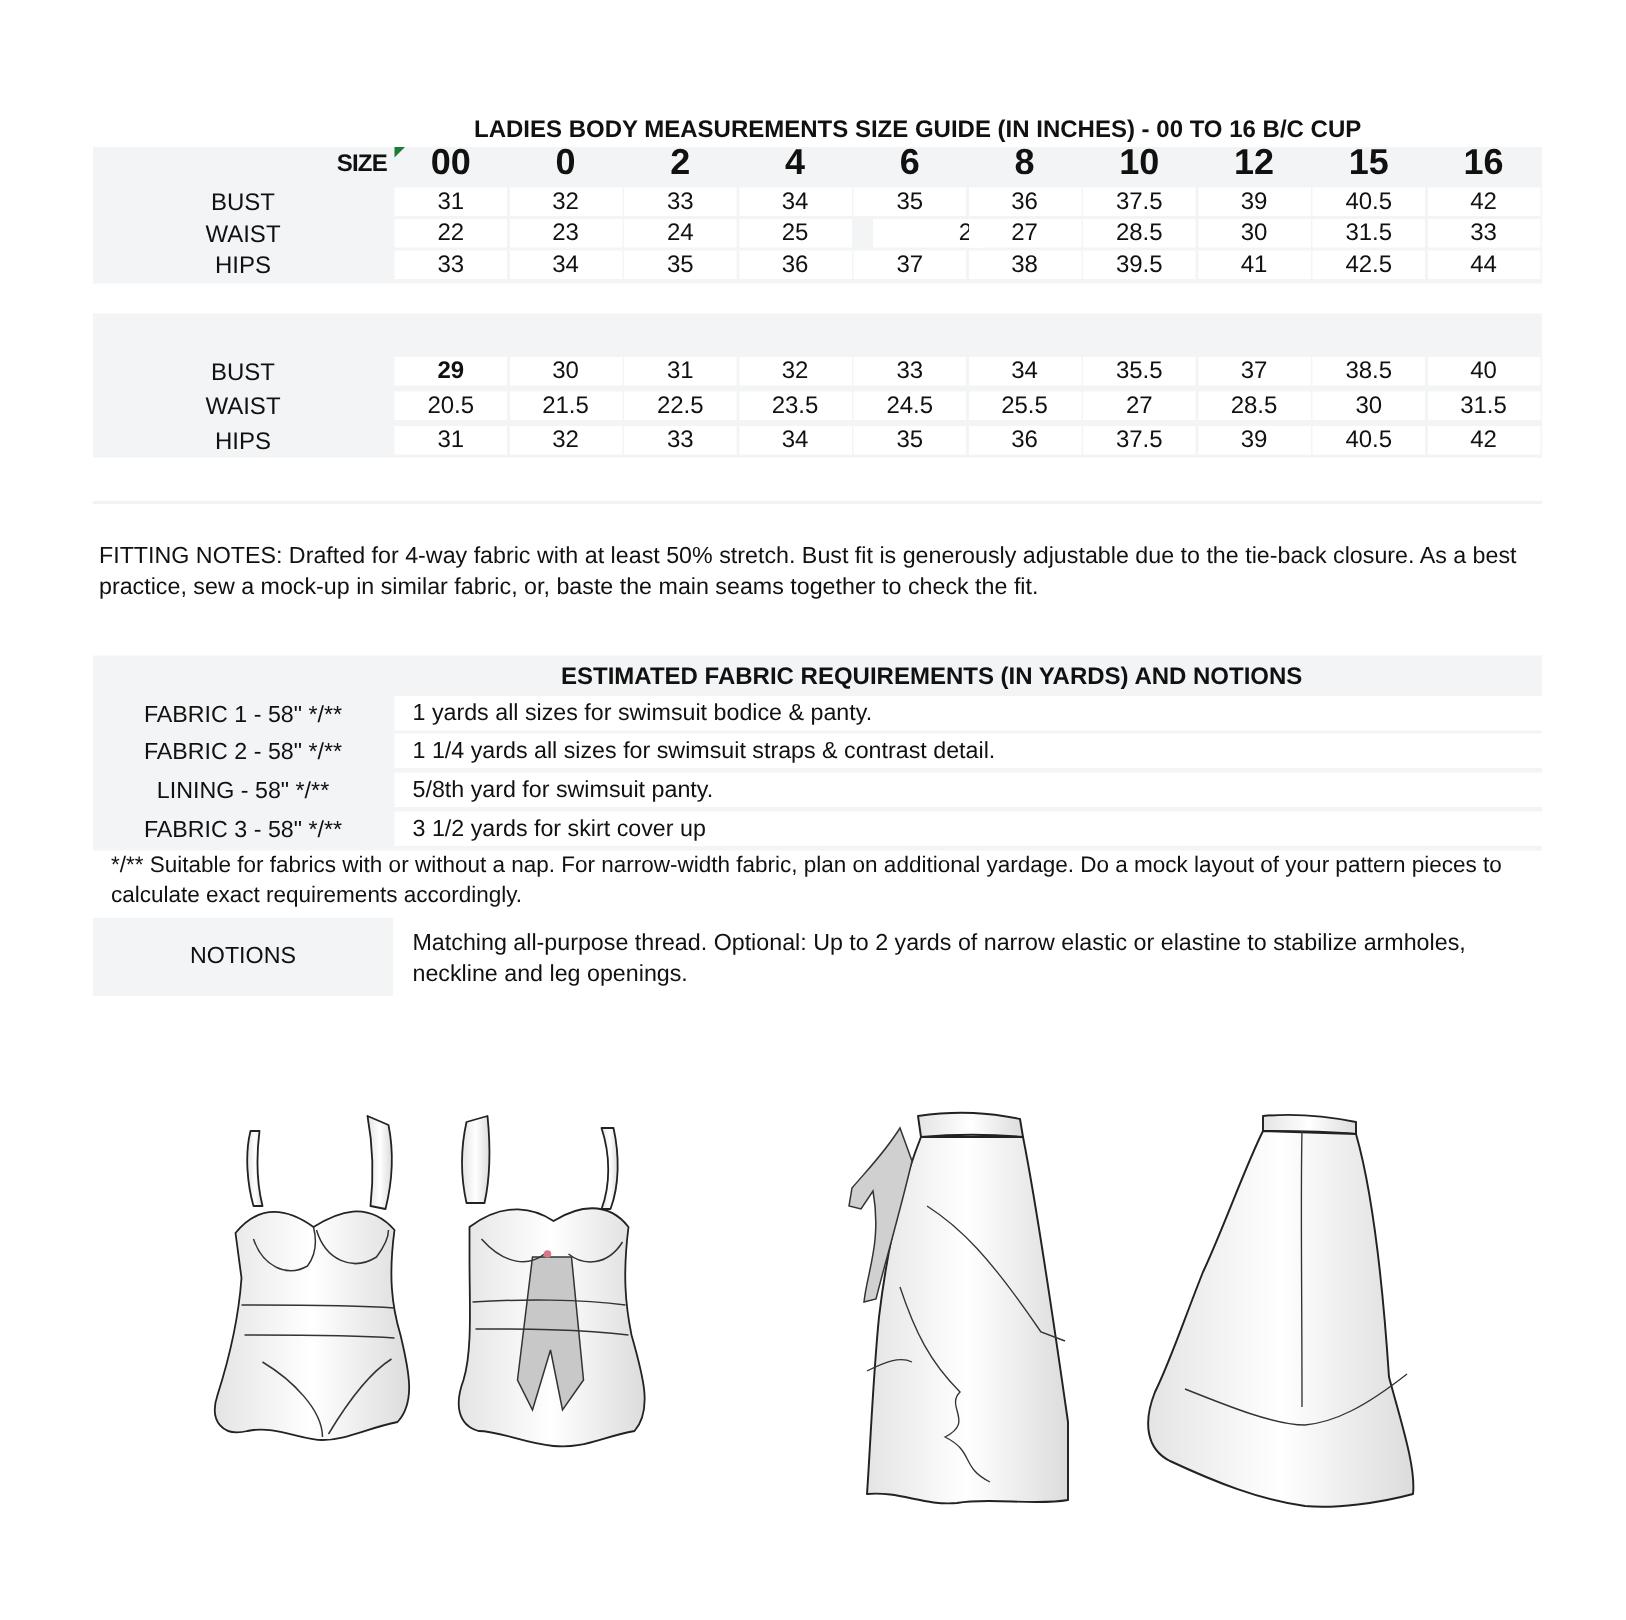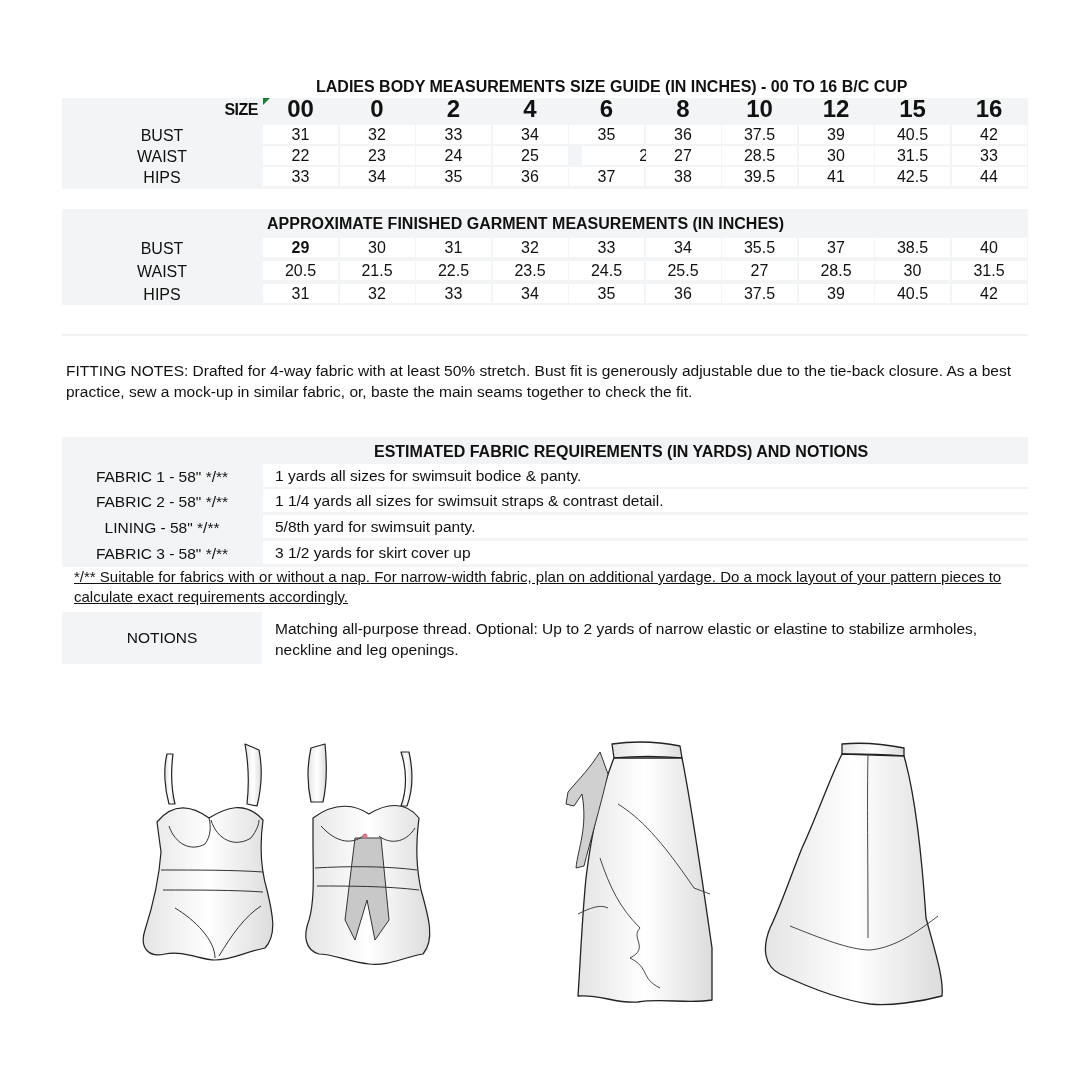--- a/index.html
+++ b/index.html
@@ -87,21 +87,20 @@
         <div class="cell" style="left: 583.5px; width: 75px;">38</div>
         <div class="cell" style="left: 660px; width: 75px;">39.5</div>
         <div class="cell" style="left: 736.5px; width: 75px;">41</div>
         <div class="cell" style="left: 813px; width: 75px;">42.5</div>
         <div class="cell" style="left: 889.5px; width: 75px;">44</div>
       </div>
   </div>
 </div>
 
 <div class="tbl gray" style="top:209px;height:96px;">
-  <div class="title" style="left:205px;top:6px;">APPROXIMATE FINISHED GARMENT MEASUREMENTS (IN INCHES)</div>
   <div class="row" style="top:29px;">
       <div class="lbl">BUST</div>
       <div class="cell" style="left: 201px; width: 75px; font-weight: bold;">29</div>
       <div class="cell" style="left: 277.5px; width: 75px;">30</div>
       <div class="cell" style="left: 354px; width: 75px;">31</div>
       <div class="cell" style="left: 430.5px; width: 75px;">32</div>
       <div class="cell" style="left: 507px; width: 75px;">33</div>
       <div class="cell" style="left: 583.5px; width: 75px;">34</div>
       <div class="cell" style="left: 660px; width: 75px;">35.5</div>
       <div class="cell" style="left: 736.5px; width: 75px;">37</div>
@@ -153,21 +152,21 @@
 </div>
 <div class="frow" style="top:515px;">
   <div class="lbl">LINING - 58" */**</div>
   <div class="val">5/8th yard for swimsuit panty.</div>
 </div>
 <div class="frow" style="top:541px;">
   <div class="lbl">FABRIC 3 - 58" */**</div>
   <div class="val">3 1/2 yards for skirt cover up</div>
 </div>
 
-<div class="para" style="left:74px;top:567px;width:960px;font-size:15px;line-height:20px;text-decoration:underline;">*/** Suitable for fabrics with or without a nap. For narrow-width fabric, plan on additional yardage. Do a mock layout of your pattern pieces to calculate exact requirements accordingly.</div>
+<div class="para" style="left:74px;top:567px;width:960px;font-size:15px;line-height:20px;">*/** Suitable for fabrics with or without a nap. For narrow-width fabric, plan on additional yardage. Do a mock layout of your pattern pieces to calculate exact requirements accordingly.</div>
 
 <div class="abs gray" style="left:62px;top:612px;width:200px;height:52px;">
   <div style="text-align:center;line-height:52px;font-size:15.5px;">NOTIONS</div>
 </div>
 <div class="abs" style="left:275px;top:618px;width:760px;font-size:15.5px;line-height:21px;">Matching all-purpose thread. Optional: Up to 2 yards of narrow elastic or elastine to stabilize armholes, neckline and leg openings.</div>
 
 <svg style="left:135px;top:740px;" width="150" height="230" viewBox="0 0 150 230">
   <defs>
     <linearGradient id="fab" x1="0" x2="1">
       <stop offset="0" stop-color="#e4e4e4"></stop>

